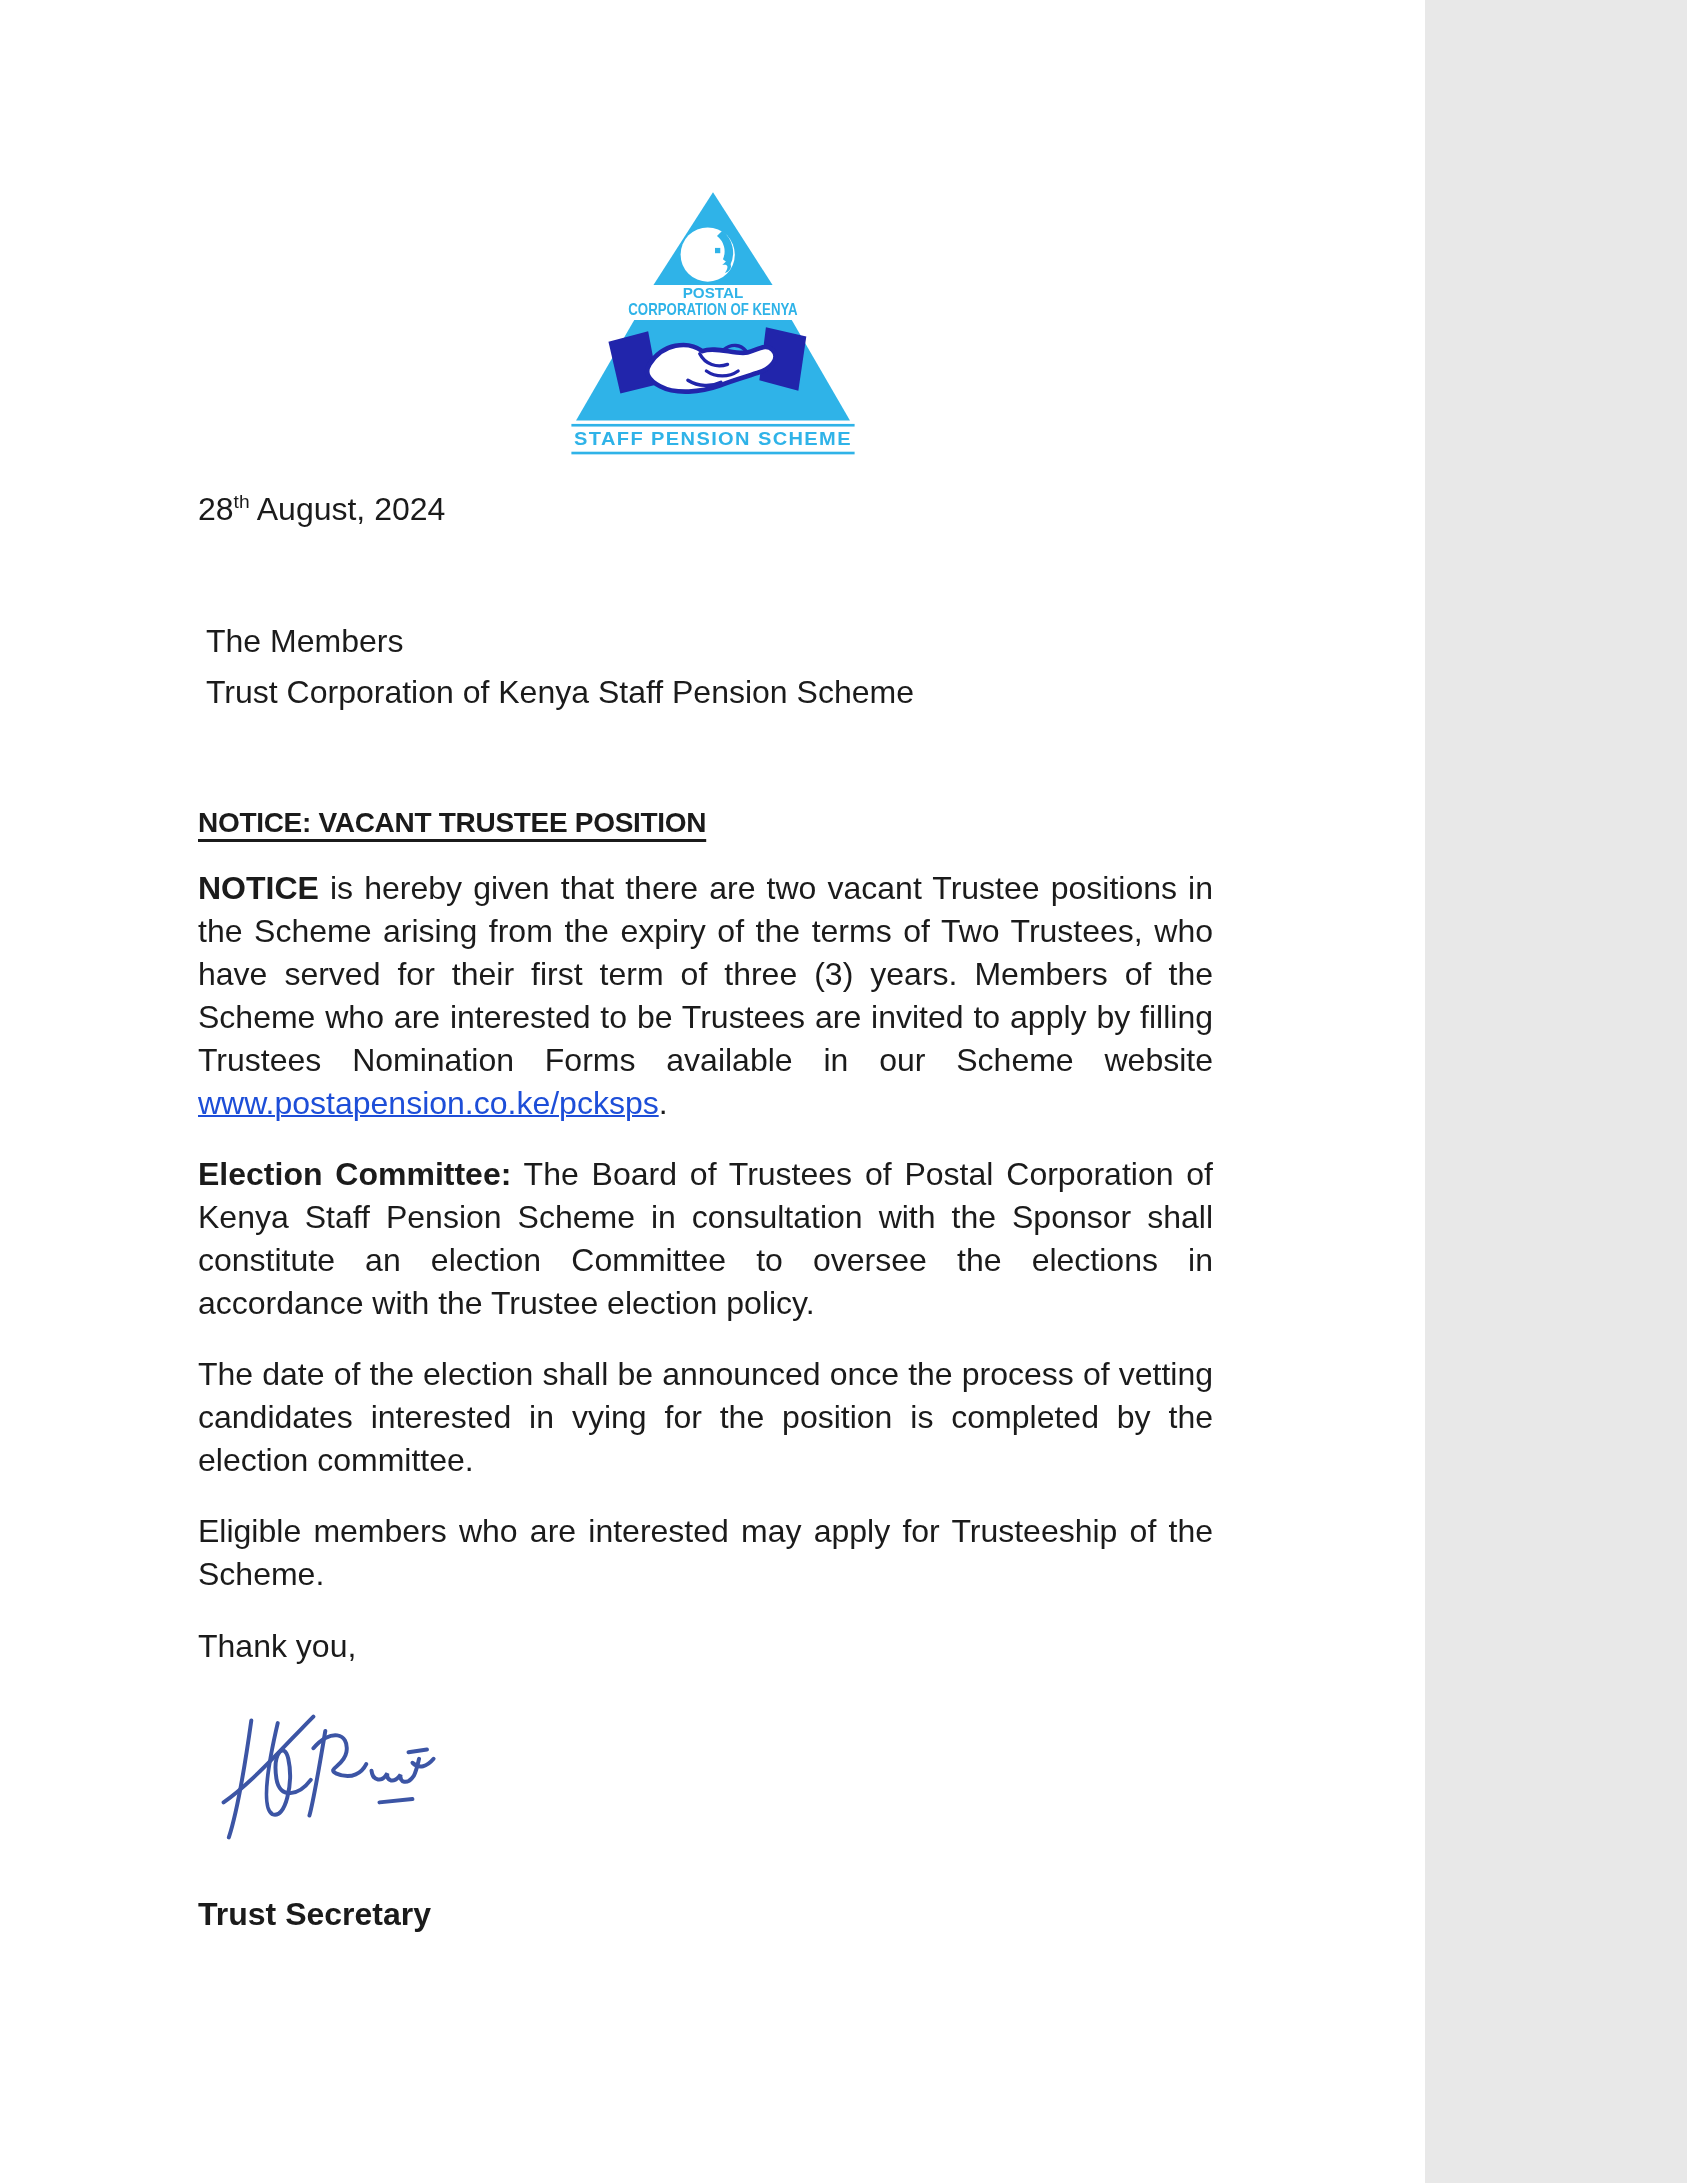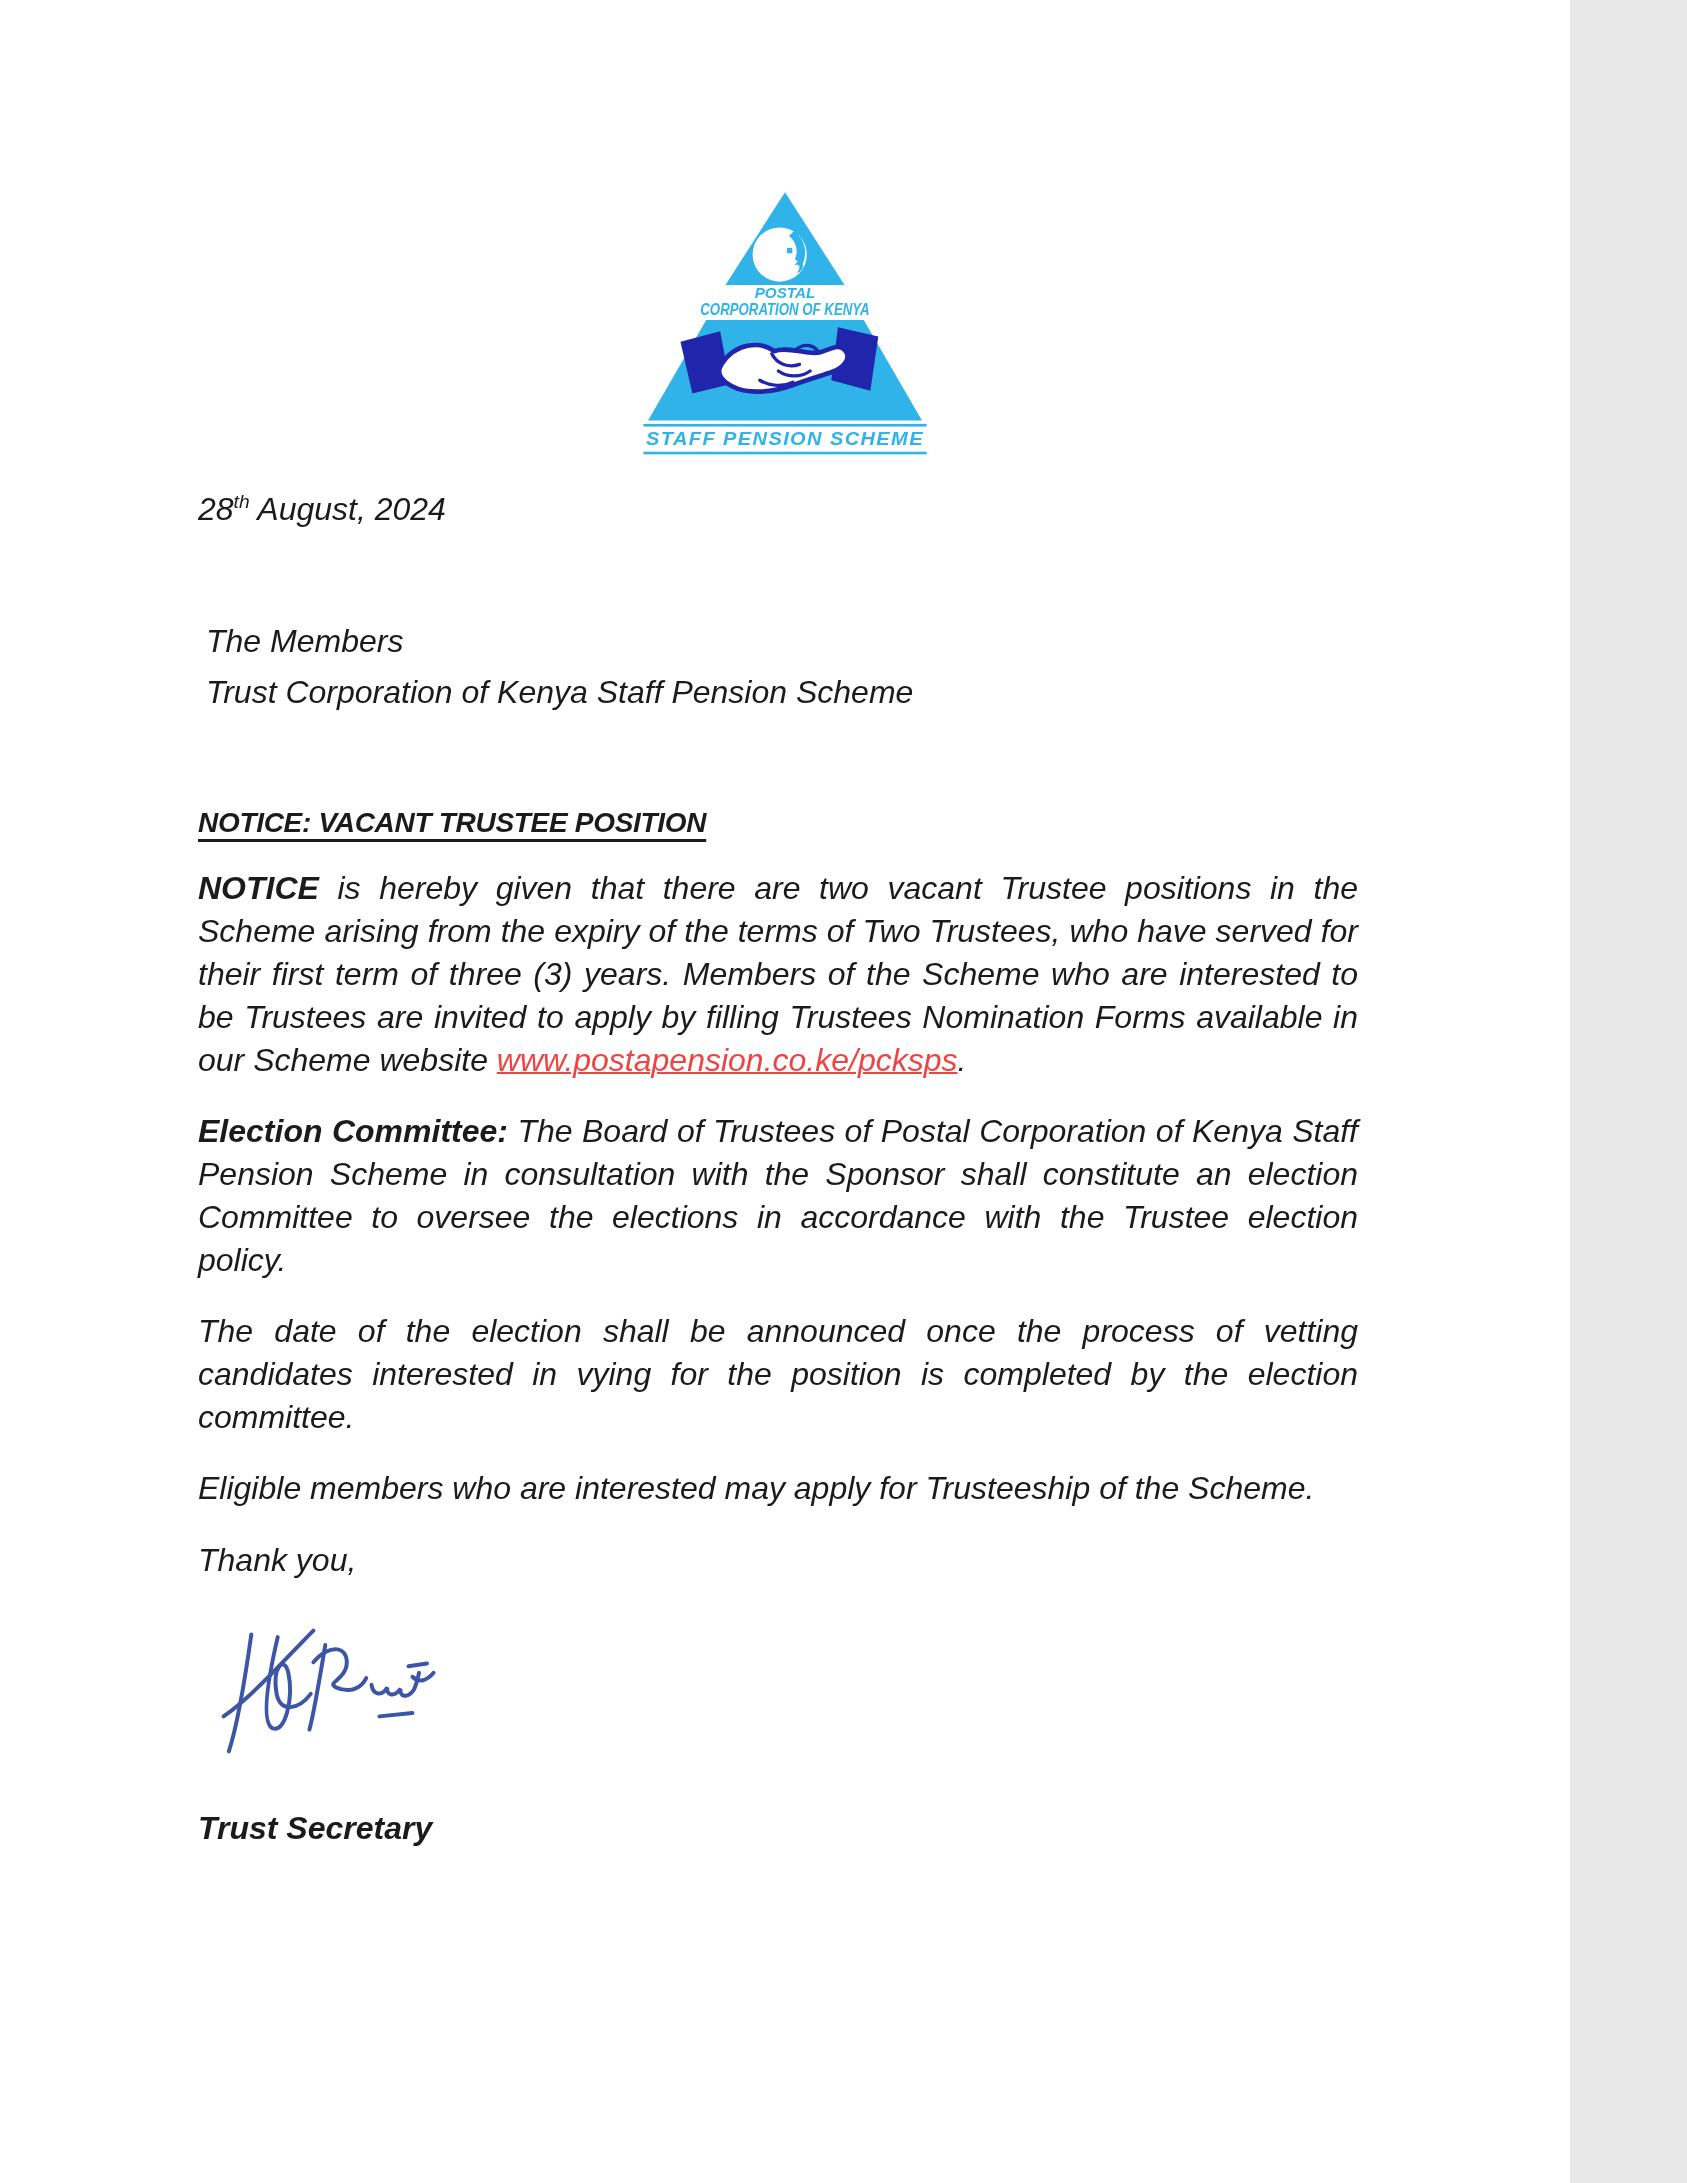--- a/index.html
+++ b/index.html
@@ -1,24 +1,23 @@
 <!DOCTYPE html>
 <html style="font-size:10.6px"><head>
 <meta charset="utf-8">
 <style>
   html, body { margin: 0; padding: 0; background: #e8e8e8; }
   .page {
     position: relative;
-    width: 1570px;
+    width: 1425px;
     height: 2183px;
     background: #ffffff;
     overflow: hidden;
     font-family: "Liberation Sans", sans-serif;
     color: #1b1b1b;
-    font-style: italic;
   }
   .logo-block {
     width: 286px;
     margin: 0 auto;
     padding-top: 191px;
   }
   .content {
     margin-left: 198px;
     margin-right: 212px; 
     font-size: 32px;
@@ -39,21 +38,21 @@
     text-decoration-thickness: 3.3px;
     text-underline-offset: 6.6px;
   }
   p.para {
     margin: 20px 0 28px 0;
     text-align: justify;
   }
   p.para.first { margin-top: 22.5px; }
   p.para b { font-weight: bold; }
   a.link {
-    color: #ef4444;
+    color: #1d4ed8;
     text-decoration: underline;
     text-decoration-thickness: 2px;
     cursor: pointer;
   }
   .closing { margin-top: 29px; }
   .signature-wrap { margin-top: 34px; margin-left: 14.6px; }
   .signoff { margin-top: 38px; font-weight: bold; }
   svg text { font-family: "Liberation Sans", sans-serif; }
 </style>
 </head>

